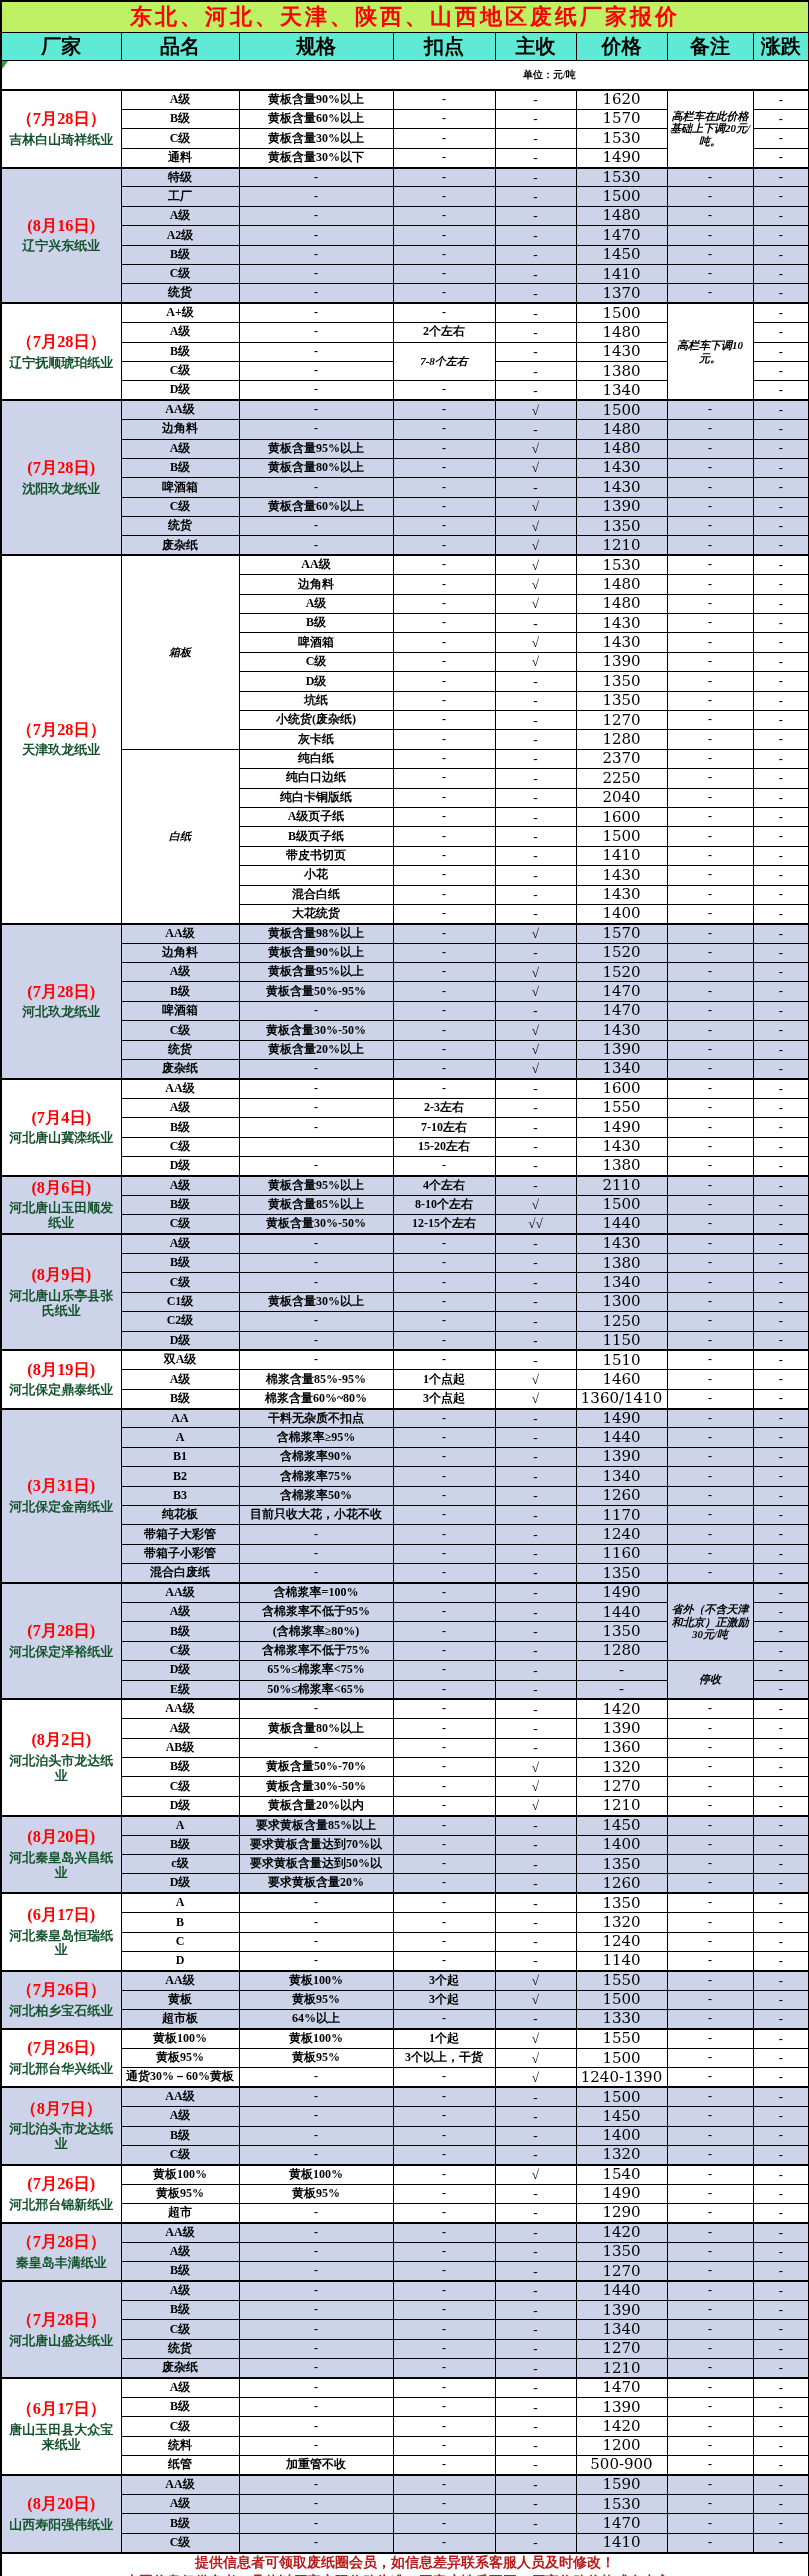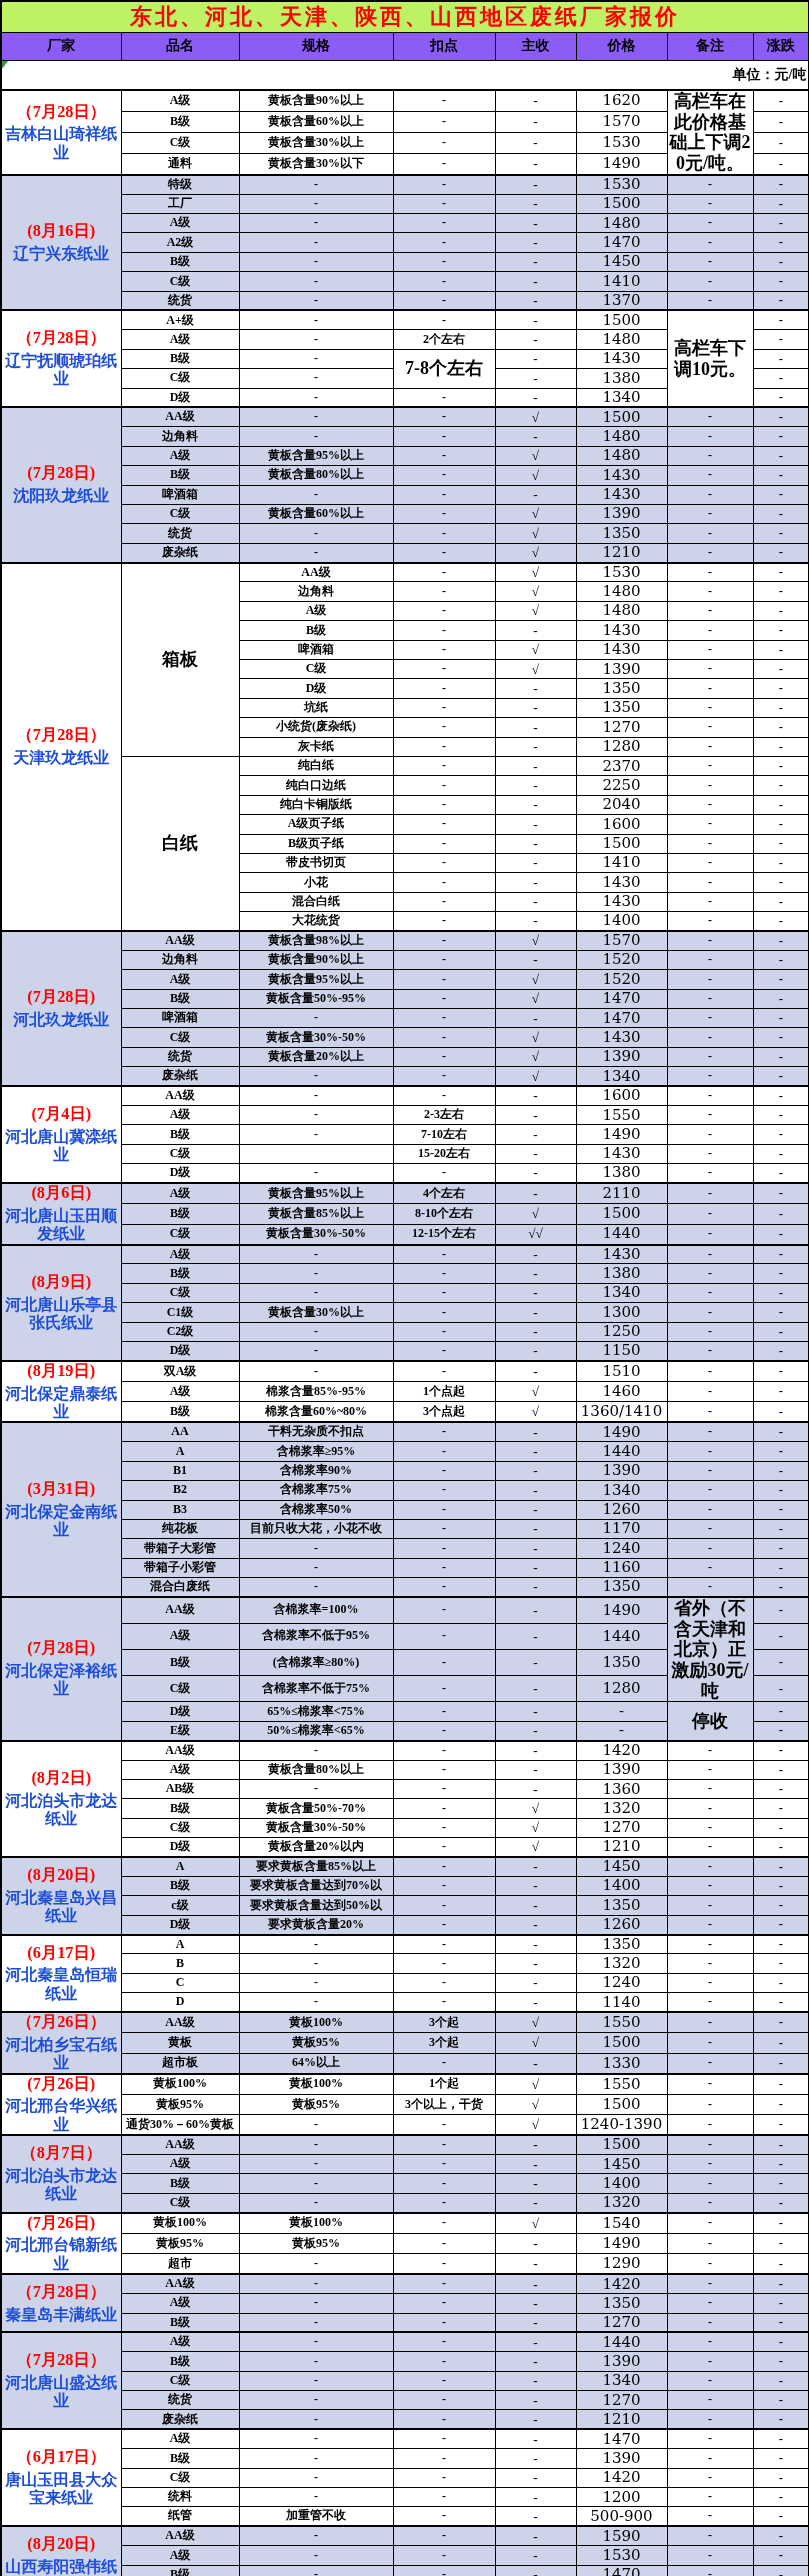--- a/index.html
+++ b/index.html
@@ -4,34 +4,34 @@
 <style>
   html,body{margin:0;padding:0;background:#fff;}
   body{width:809px;font-family:"Liberation Serif","DejaVu Serif",serif;}
   .sheet{width:809px;}
   table{border-collapse:collapse;table-layout:fixed;width:809px;border:2.2px solid #000;}
   td{border:0.7px solid #000;border-left-width:1.5px;border-right-width:1.5px;
      text-align:center;vertical-align:middle;padding:0 1.5px;overflow:hidden;
      font-weight:bold;font-size:12.6px;line-height:1.15;color:#000;word-break:break-all;}
   tr.title-row td{border-bottom-width:1.5px;height:30px;font-size:22px;letter-spacing:3px;
      color:#ff0000;background:#bef264;}
-  tr.header-row td{height:27px;font-size:14px;background:#8b5cf6;}
-  tr.unit-row td{height:28px;font-size:14px;text-align:right;padding-left:521px;
+  tr.header-row td{height:27px;font-size:20px;background:#5eead4;}
+  tr.unit-row td{height:28px;font-size:10px;text-align:left;padding-left:521px;
      position:relative;background:#fff;border-bottom-width:1.5px;}
   tr.r{height:19.4px;}
   tr.fstart td{border-top-width:2.2px;}
   td.factory-cell{padding:0 2px;}
   .fdate{color:#ff0000;font-size:16.3px;font-weight:bold;}
-  .fname{color:#1d4ed8;font-size:16px;font-weight:bold;margin-top:4px;}
+  .fname{color:#14532d;font-size:13px;font-weight:bold;margin-top:4px;}
   td.c-price{font-weight:normal;font-size:15px;font-family:"DejaVu Serif","Liberation Serif",serif;}
   td.c-main{font-size:13.3px;}
   td.c-spec,td.c-deduction{font-size:12px;}
   td.c-item{font-size:12px;}
   td.c-remark{font-size:12px;}
-  td.merged{font-size:18px;}
+  td.merged{font-size:11px;font-style:italic;}
   tr.blue td{background:#cdd4e9;}
   tr.white td{background:#ffffff;}
   tr.footer-row td{height:38px;border-top-width:2.2px;background:#fff;}
   .footer-line{color:#b91c1c;font-size:14px;font-weight:bold;line-height:1.35;}
   .green-mark{position:absolute;left:0;top:0;width:0;height:0;
      border-top:8.1px solid #3a9a3a;border-right:6.7px solid transparent;}
 </style>
 </head>
 <body>
 

